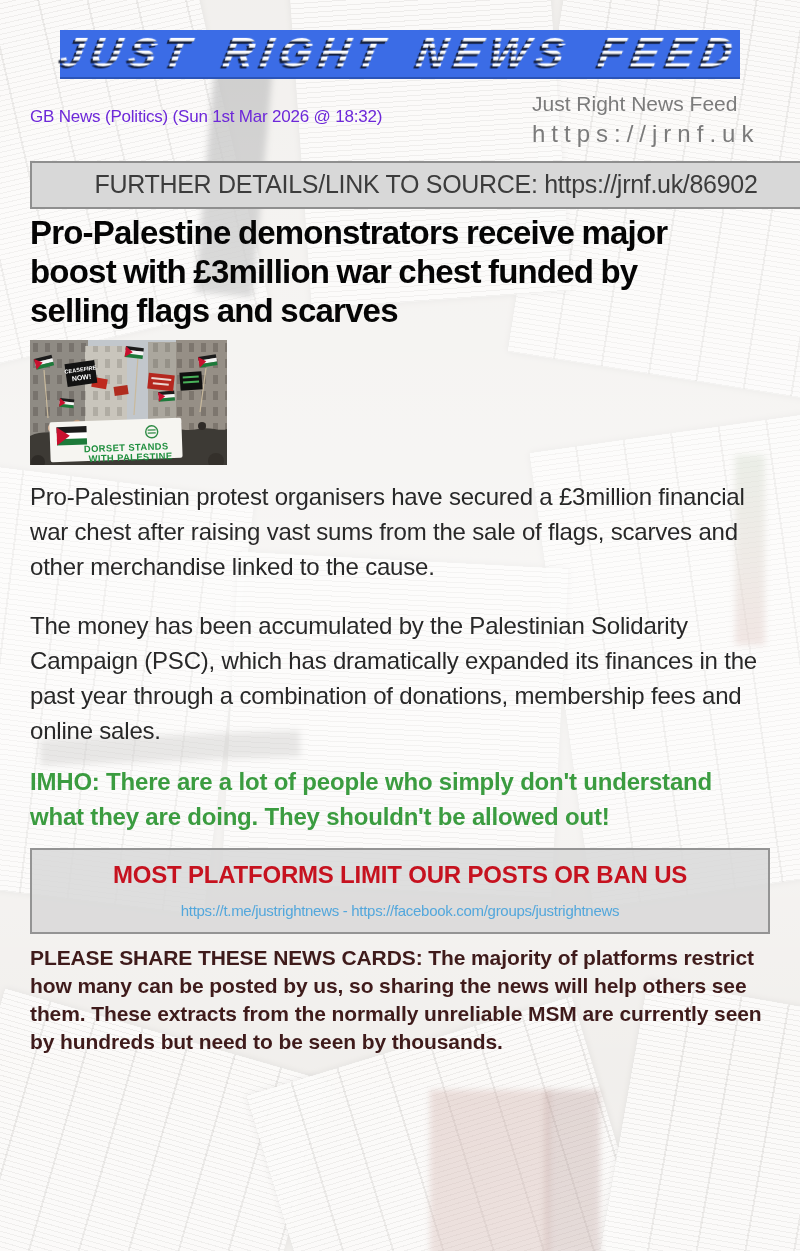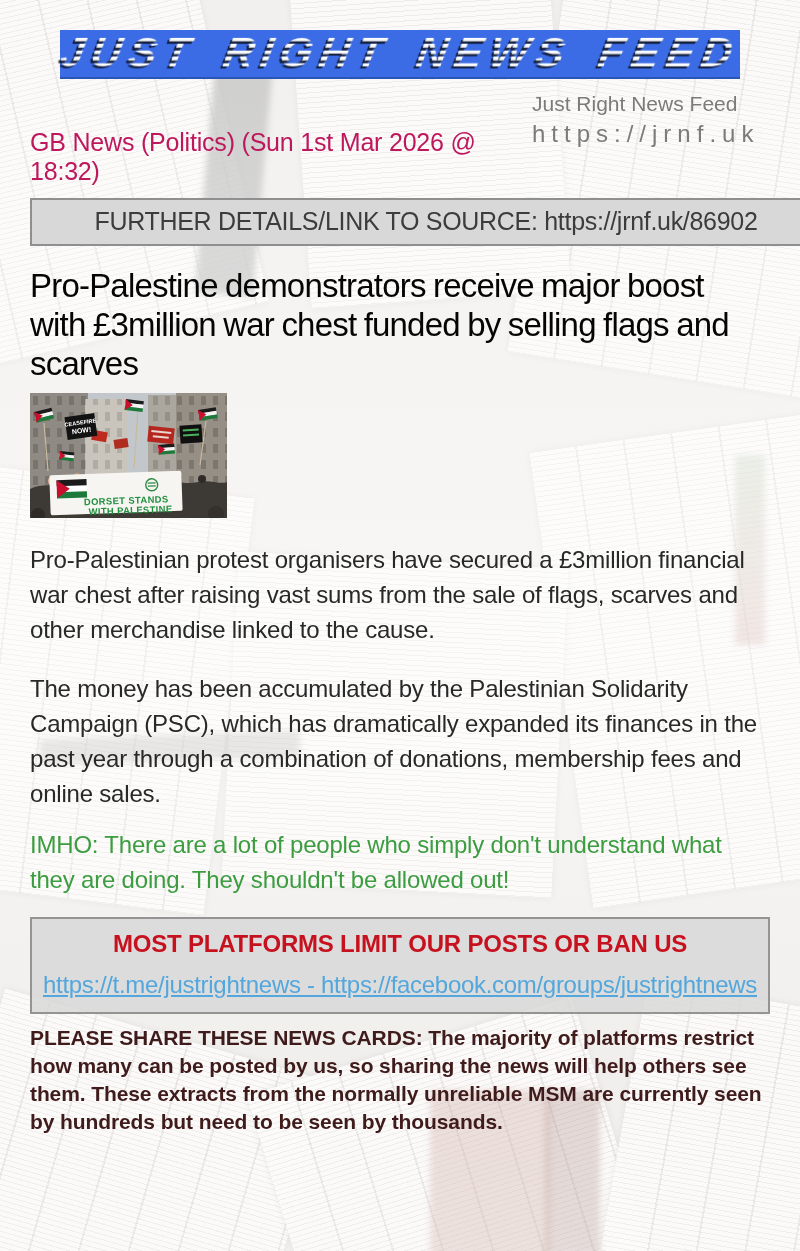--- a/index.html
+++ b/index.html
@@ -43,45 +43,45 @@
     font-weight:bold; font-style:italic; font-size:42px; line-height:1;
     letter-spacing:7px; word-spacing:9px; white-space:nowrap;
     transform:skewX(-10deg); padding-bottom:3px;
     background-image:repeating-linear-gradient(180deg,
       #ffffff 0px, #f4f7fb 3.4px, #1b2335 4.4px, rgba(0,0,0,0) 4.9px, rgba(0,0,0,0) 6.4px);
     -webkit-background-clip:text; background-clip:text;
     color:transparent; -webkit-text-fill-color:transparent;
     filter:drop-shadow(-2px 2px 0 rgba(12,18,34,0.85));
   }
   .meta-row { margin-top:10px; display:flex; justify-content:space-between; align-items:flex-start; }
-  .meta-left { font-size:25px; color:#be185d; letter-spacing:-0.2px; margin-top:39px; }
+  .meta-left { font-size:17px; color:#6d28d9; letter-spacing:-0.2px; margin-top:18px; }
   .meta-right { text-align:left; color:#7b7b7b; min-width:238px; }
   .brand-name { font-size:21px; line-height:30px; }
   .brand-url  { font-size:24px; line-height:30px; letter-spacing:6px; }
   .source-box {
     margin:12px auto 0; width:792px; border:2px solid #8f8f8f; background:#d8d8d8;
     text-align:center; padding:7px 4px 8px; font-size:25px; color:#3c3c3c; letter-spacing:-0.3px;
     white-space:nowrap;
   }
   h1.headline {
-    margin-top:20px; max-width:700px;
-    font-size:33px; line-height:39px; font-weight:normal;
+    margin-top:4px; max-width:700px;
+    font-size:33px; line-height:39px; font-weight:bold;
     letter-spacing:-0.8px; word-spacing:-1px; color:#050505;
   }
   .photo { display:block; margin-top:10px; }
-  p.body { margin-top:24px; font-size:24px; line-height:35px; color:#282828; letter-spacing:-0.2px; max-width:742px; }
+  p.body { margin-top:14px; font-size:24px; line-height:35px; color:#282828; letter-spacing:-0.2px; max-width:742px; }
   p.body + p.body { margin-top:24px; }
   p.body.spaced { margin-top:34px; }
-  p.opinion { margin-top:16px; font-size:24px; line-height:35px; letter-spacing:-0.2px; max-width:742px; }
+  p.opinion { margin-top:16px; font-size:24px; line-height:35px; letter-spacing:-0.2px; max-width:742px;font-weight:bold; }
   .platforms-box {
-    margin-top:20px; border:2px solid #949494; background:rgba(216,216,216,0.85);
+    margin-top:14px; border:2px solid #949494; background:rgba(216,216,216,0.85);
     text-align:center; padding:11px 6px 13px;
   }
   .platforms-warning { font-size:24px; font-weight:bold; letter-spacing:-0.2px; }
-  .platforms-links { margin-top:13px; font-size:24px; letter-spacing:-0.3px; white-space:nowrap;text-decoration:underline; }
+  .platforms-links { margin-top:13px; font-size:15px; letter-spacing:-0.3px; white-space:nowrap; }
   p.share { margin-top:10px; font-size:21px; line-height:28px; letter-spacing:-0.1px; max-width:745px; }
 </style>
 </head>
 <body>
 
 <div class="card">
 
   <div class="bg">
     <div class="news-page cols" style="left:-70px; top:-40px; width:300px; height:380px; transform:rotate(-13deg);"></div>
     <div class="news-page cols" style="left:540px; top:-60px; width:330px; height:440px; transform:rotate(9deg);"></div>

